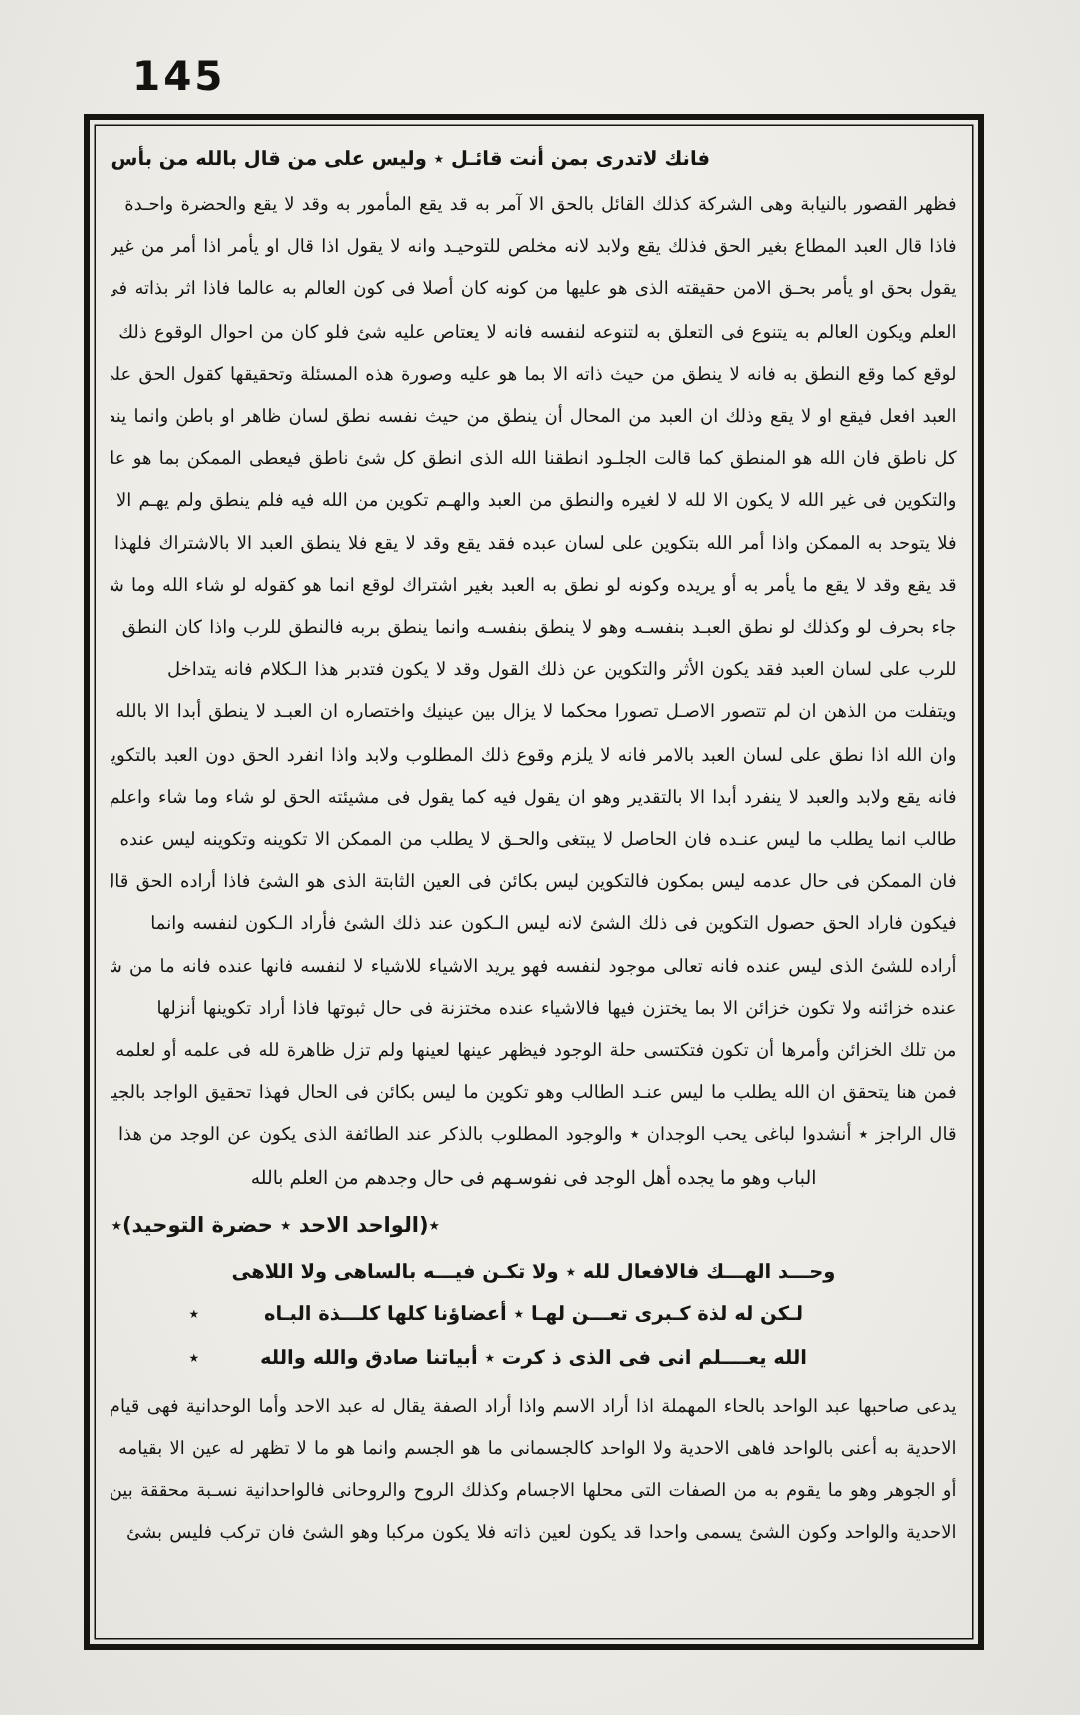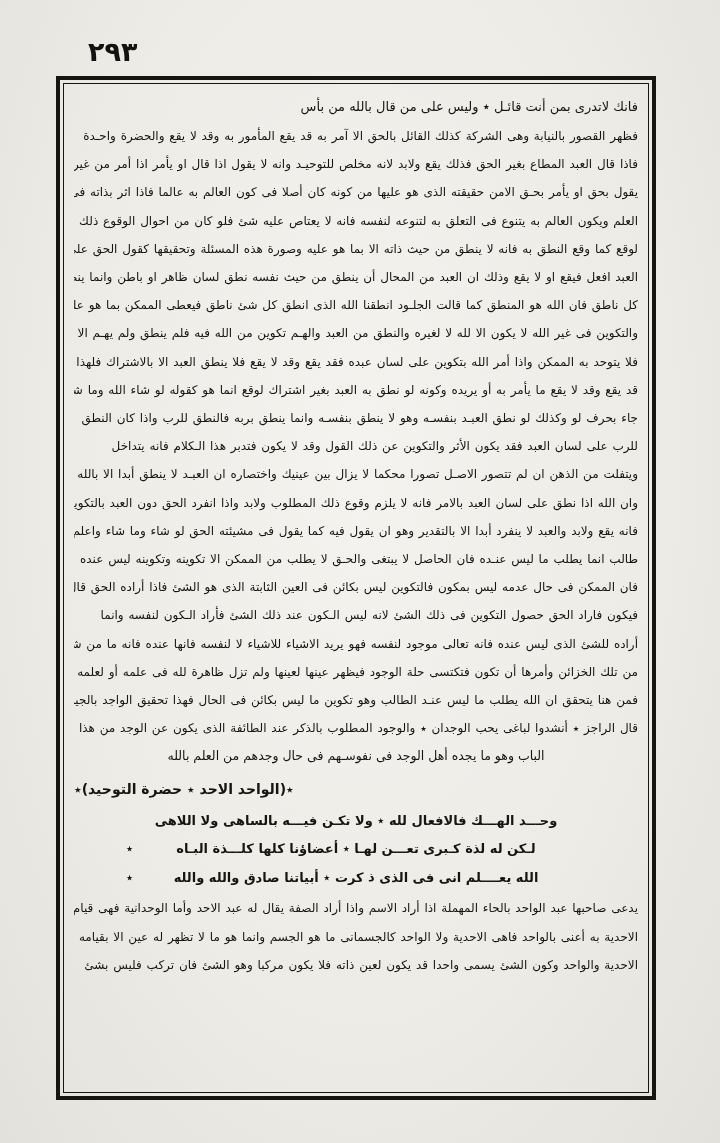--- a/index.html
+++ b/index.html
@@ -59,23 +59,23 @@
   }
   .tline::after { content: ""; display: inline-block; width: 100%; }
   .tline-center {
     font-size: 12.5px;
     line-height: 28.2px;
     text-align-last: center;
     white-space: nowrap;
   }
   .opening-verse {
     font-size: 13px;
-    font-weight: normal;
+    font-weight: bold;
     line-height: 30px;
-    text-align: right;
+    text-align: left;
     white-space: nowrap;
   }
   .section-heading {
     font-size: 14px;
     font-weight: bold;
     line-height: 32px;
     text-align: left;
     white-space: nowrap;
     margin-top: 2px;
   }
@@ -96,21 +96,21 @@
     top: 0;
   }
   .poem-tail:empty { display: none; }
   .closing-block { margin-top: 2px; }
 </style>
 </head>
 <body>
 
 <div class="scan-page">
 
-  <div class="page-number">٢٩٣</div>
+  <div class="page-number">145</div>
 
   <div class="frame-outer">
     <div class="frame-inner">
       <div class="content">
 
         <div class="opening-verse">فانك لاتدرى بمن أنت قائـل ٭ وليس على من قال بالله من بأس</div>
 
         <div>
           <div class="tline">فظهر القصور بالنيابة وهى الشركة كذلك القائل بالحق الا آمر به قد يقع المأمور به وقد لا يقع والحضرة واحـدة</div>
           <div class="tline">فاذا قال العبد المطاع بغير الحق فذلك يقع ولابد لانه مخلص للتوحيـد وانه لا يقول اذا قال او يأمر اذا أمر من غير أن</div>
@@ -124,20 +124,21 @@
           <div class="tline">قد يقع وقد لا يقع ما يأمر به أو يريده وكونه لو نطق به العبد بغير اشتراك لوقع انما هو كقوله لو شاء الله وما شاء الله</div>
           <div class="tline">جاء بحرف لو وكذلك لو نطق العبـد بنفسـه وهو لا ينطق بنفسـه وانما ينطق بربه فالنطق للرب واذا كان النطق</div>
           <div class="tline">للرب على لسان العبد فقد يكون الأثر والتكوين عن ذلك القول وقد لا يكون فتدبر هذا الـكلام فانه يتداخل</div>
           <div class="tline">ويتفلت من الذهن ان لم تتصور الاصـل تصورا محكما لا يزال بين عينيك واختصاره ان العبـد لا ينطق أبدا الا بالله</div>
           <div class="tline">وان الله اذا نطق على لسان العبد بالامر فانه لا يلزم وقوع ذلك المطلوب ولابد واذا انفرد الحق دون العبد بالتكوين</div>
           <div class="tline">فانه يقع ولابد والعبد لا ينفرد أبدا الا بالتقدير وهو ان يقول فيه كما يقول فى مشيئته الحق لو شاء وما شاء واعلم ان كل</div>
           <div class="tline">طالب انما يطلب ما ليس عنـده فان الحاصل لا يبتغى والحـق لا يطلب من الممكن الا تكوينه وتكوينه ليس عنده</div>
           <div class="tline">فان الممكن فى حال عدمه ليس بمكون فالتكوين ليس بكائن فى العين الثابتة الذى هو الشئ فاذا أراده الحق قال له كن</div>
           <div class="tline">فيكون فاراد الحق حصول التكوين فى ذلك الشئ لانه ليس الـكون عند ذلك الشئ فأراد الـكون لنفسه وانما</div>
           <div class="tline">أراده للشئ الذى ليس عنده فانه تعالى موجود لنفسه فهو يريد الاشياء للاشياء لا لنفسه فانها عنده فانه ما من شئ الا</div>
+          <div class="tline">عنده خزائنه ولا تكون خزائن الا بما يختزن فيها فالاشياء عنده مختزنة فى حال ثبوتها فاذا أراد تكوينها أنزلها</div>
           <div class="tline">من تلك الخزائن وأمرها أن تكون فتكتسى حلة الوجود فيظهر عينها لعينها ولم تزل ظاهرة لله فى علمه أو لعلمه بها</div>
           <div class="tline">فمن هنا يتحقق ان الله يطلب ما ليس عنـد الطالب وهو تكوين ما ليس بكائن فى الحال فهذا تحقيق الواجد بالجيم</div>
           <div class="tline">قال الراجز ٭ أنشدوا لباغى يحب الوجدان ٭ والوجود المطلوب بالذكر عند الطائفة الذى يكون عن الوجد من هذا</div>
           <div class="tline-center">الباب وهو ما يجده أهل الوجد فى نفوسـهم فى حال وجدهم من العلم بالله</div>
         </div>
 
         <div class="section-heading">٭(الواحد الاحد ٭ حضرة التوحيد)٭</div>
 
         <div class="poem-block">
           <div class="poem-line">
@@ -150,20 +151,21 @@
           </div>
           <div class="poem-line">
             <span>الله يعــــلم انى فى الذى ذ كرت ٭ أبياتنا صادق والله والله</span>
             <span class="poem-tail">٭</span>
           </div>
         </div>
 
         <div class="closing-block">
           <div class="tline">يدعى صاحبها عبد الواحد بالحاء المهملة اذا أراد الاسم واذا أراد الصفة يقال له عبد الاحد وأما الوحدانية فهى قيام</div>
           <div class="tline">الاحدية به أعنى بالواحد فاهى الاحدية ولا الواحد كالجسمانى ما هو الجسم وانما هو ما لا تظهر له عين الا بقيامه بالجسم</div>
+          <div class="tline">أو الجوهر وهو ما يقوم به من الصفات التى محلها الاجسام وكذلك الروح والروحانى فالواحدانية نسـبة محققة بين</div>
           <div class="tline">الاحدية والواحد وكون الشئ يسمى واحدا قد يكون لعين ذاته فلا يكون مركبا وهو الشئ فان تركب فليس بشئ</div>
         </div>
 
       </div>
     </div>
   </div>
 
 </div>
 
 </body></html>

